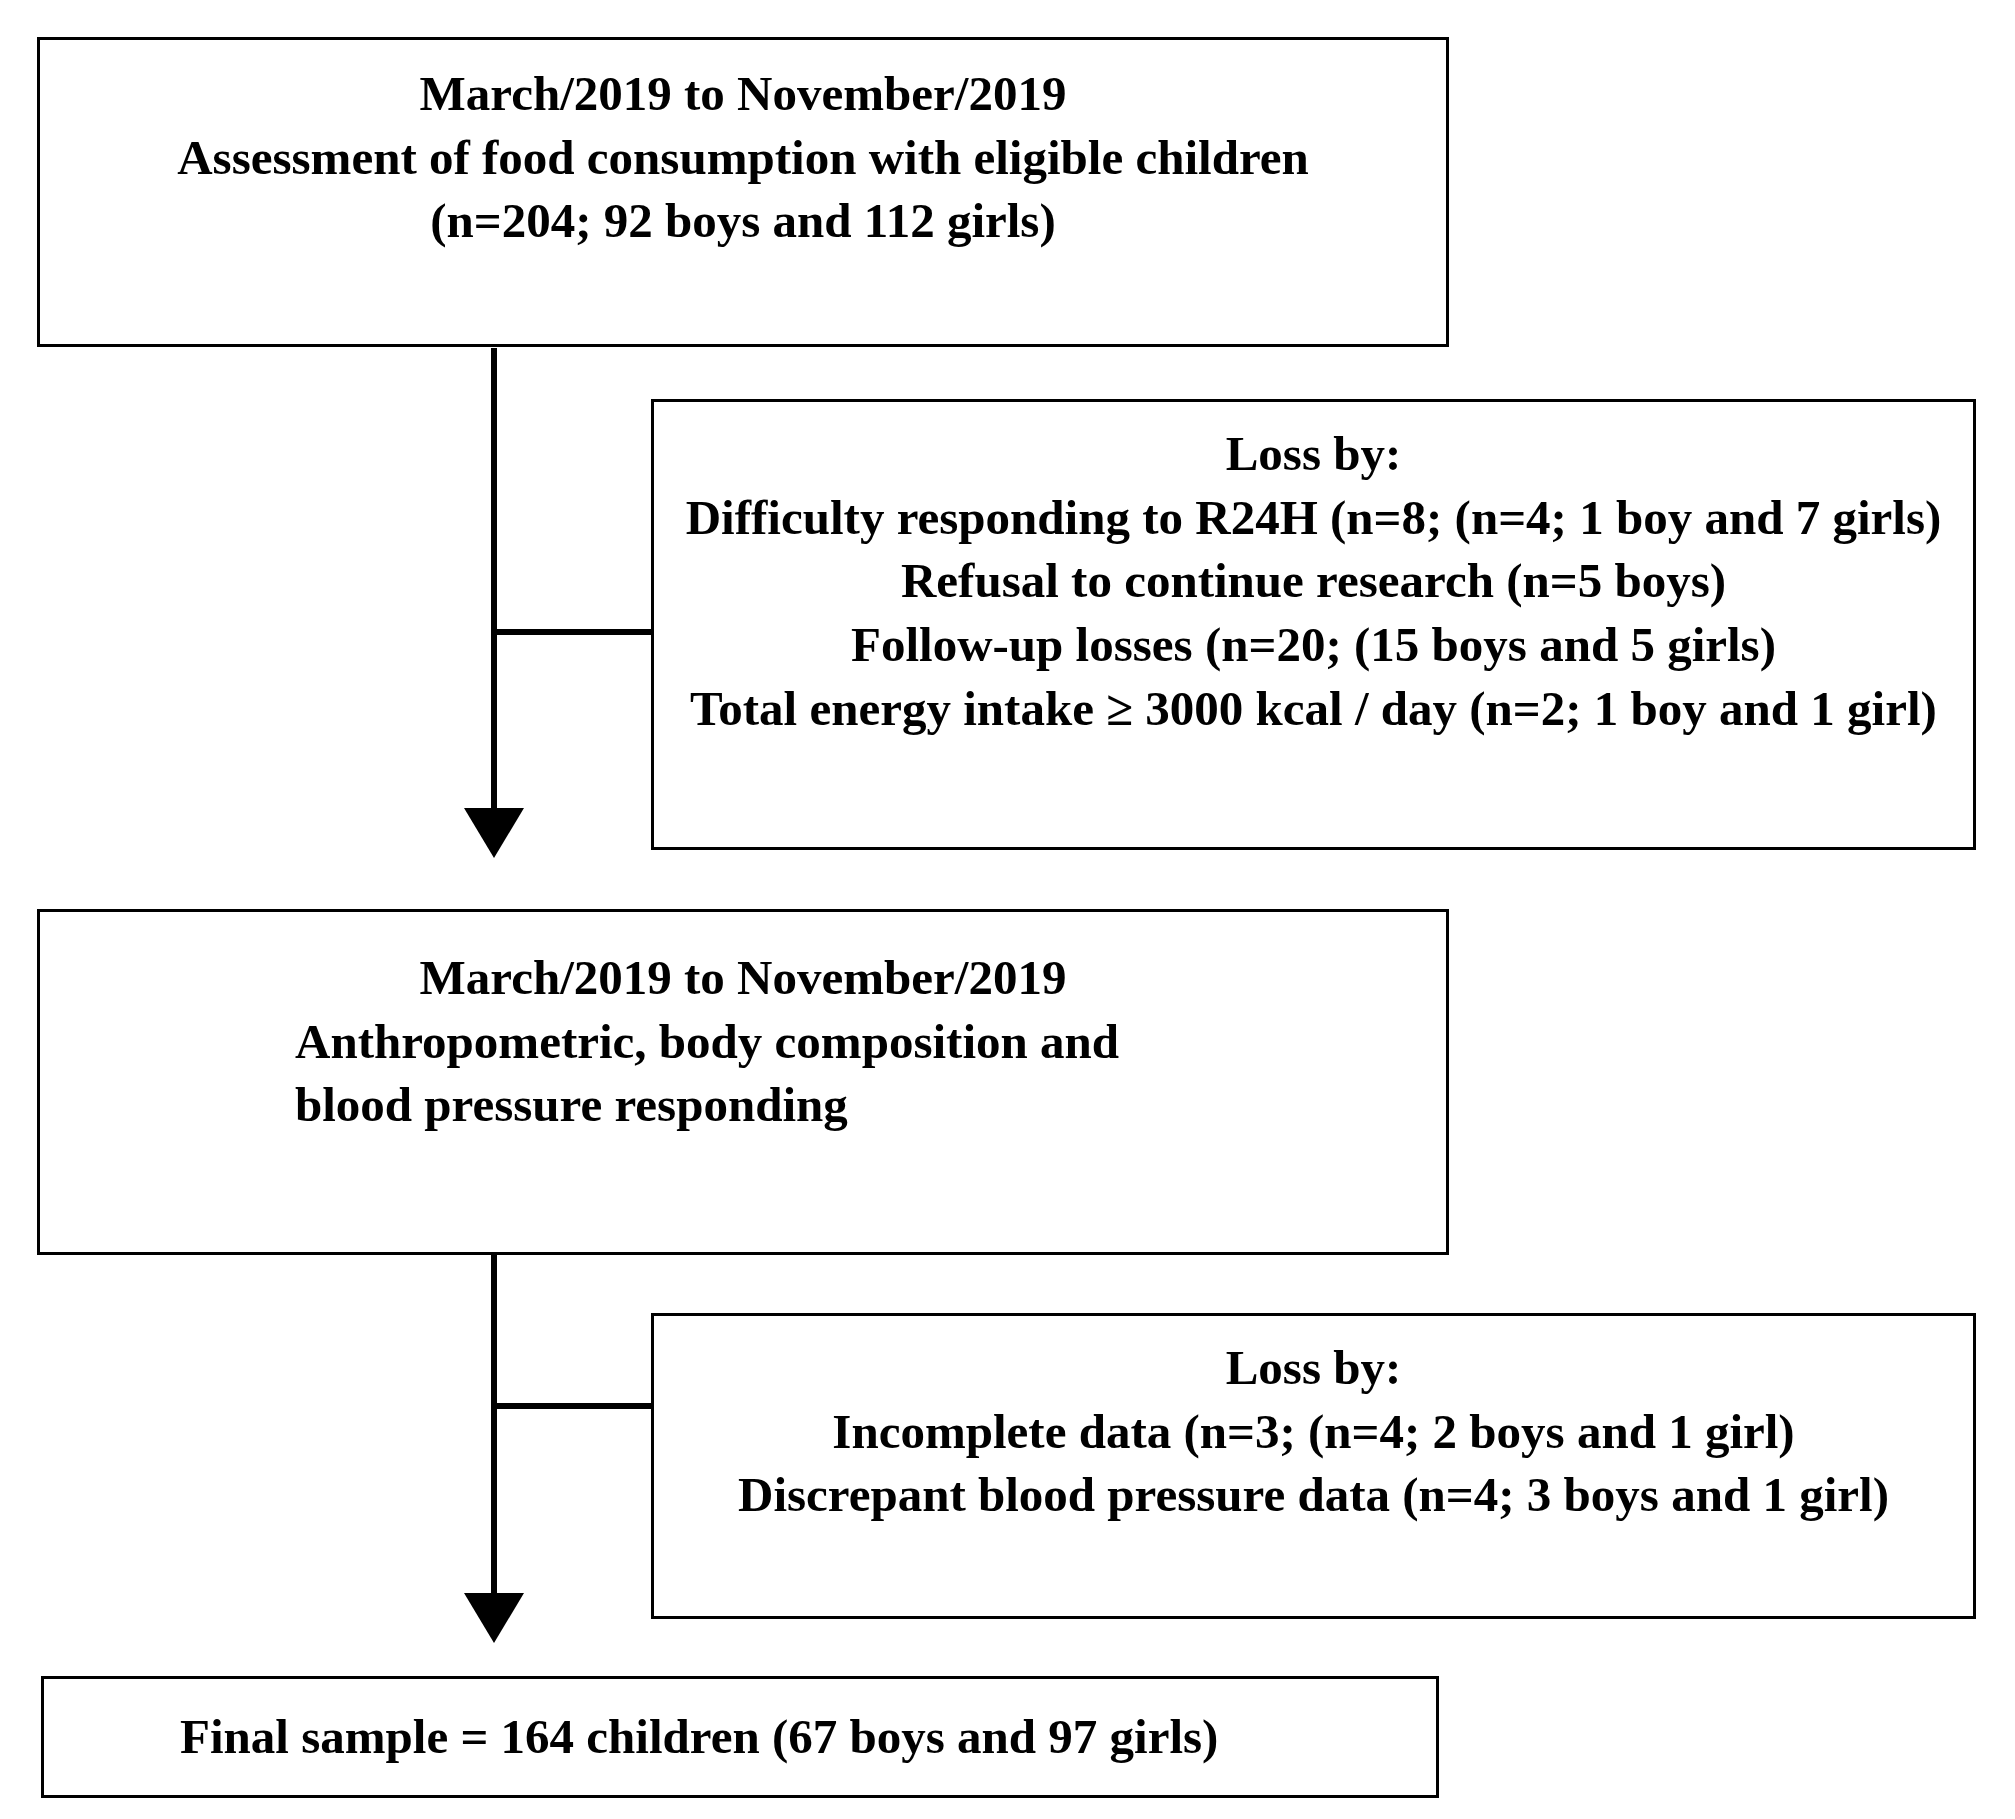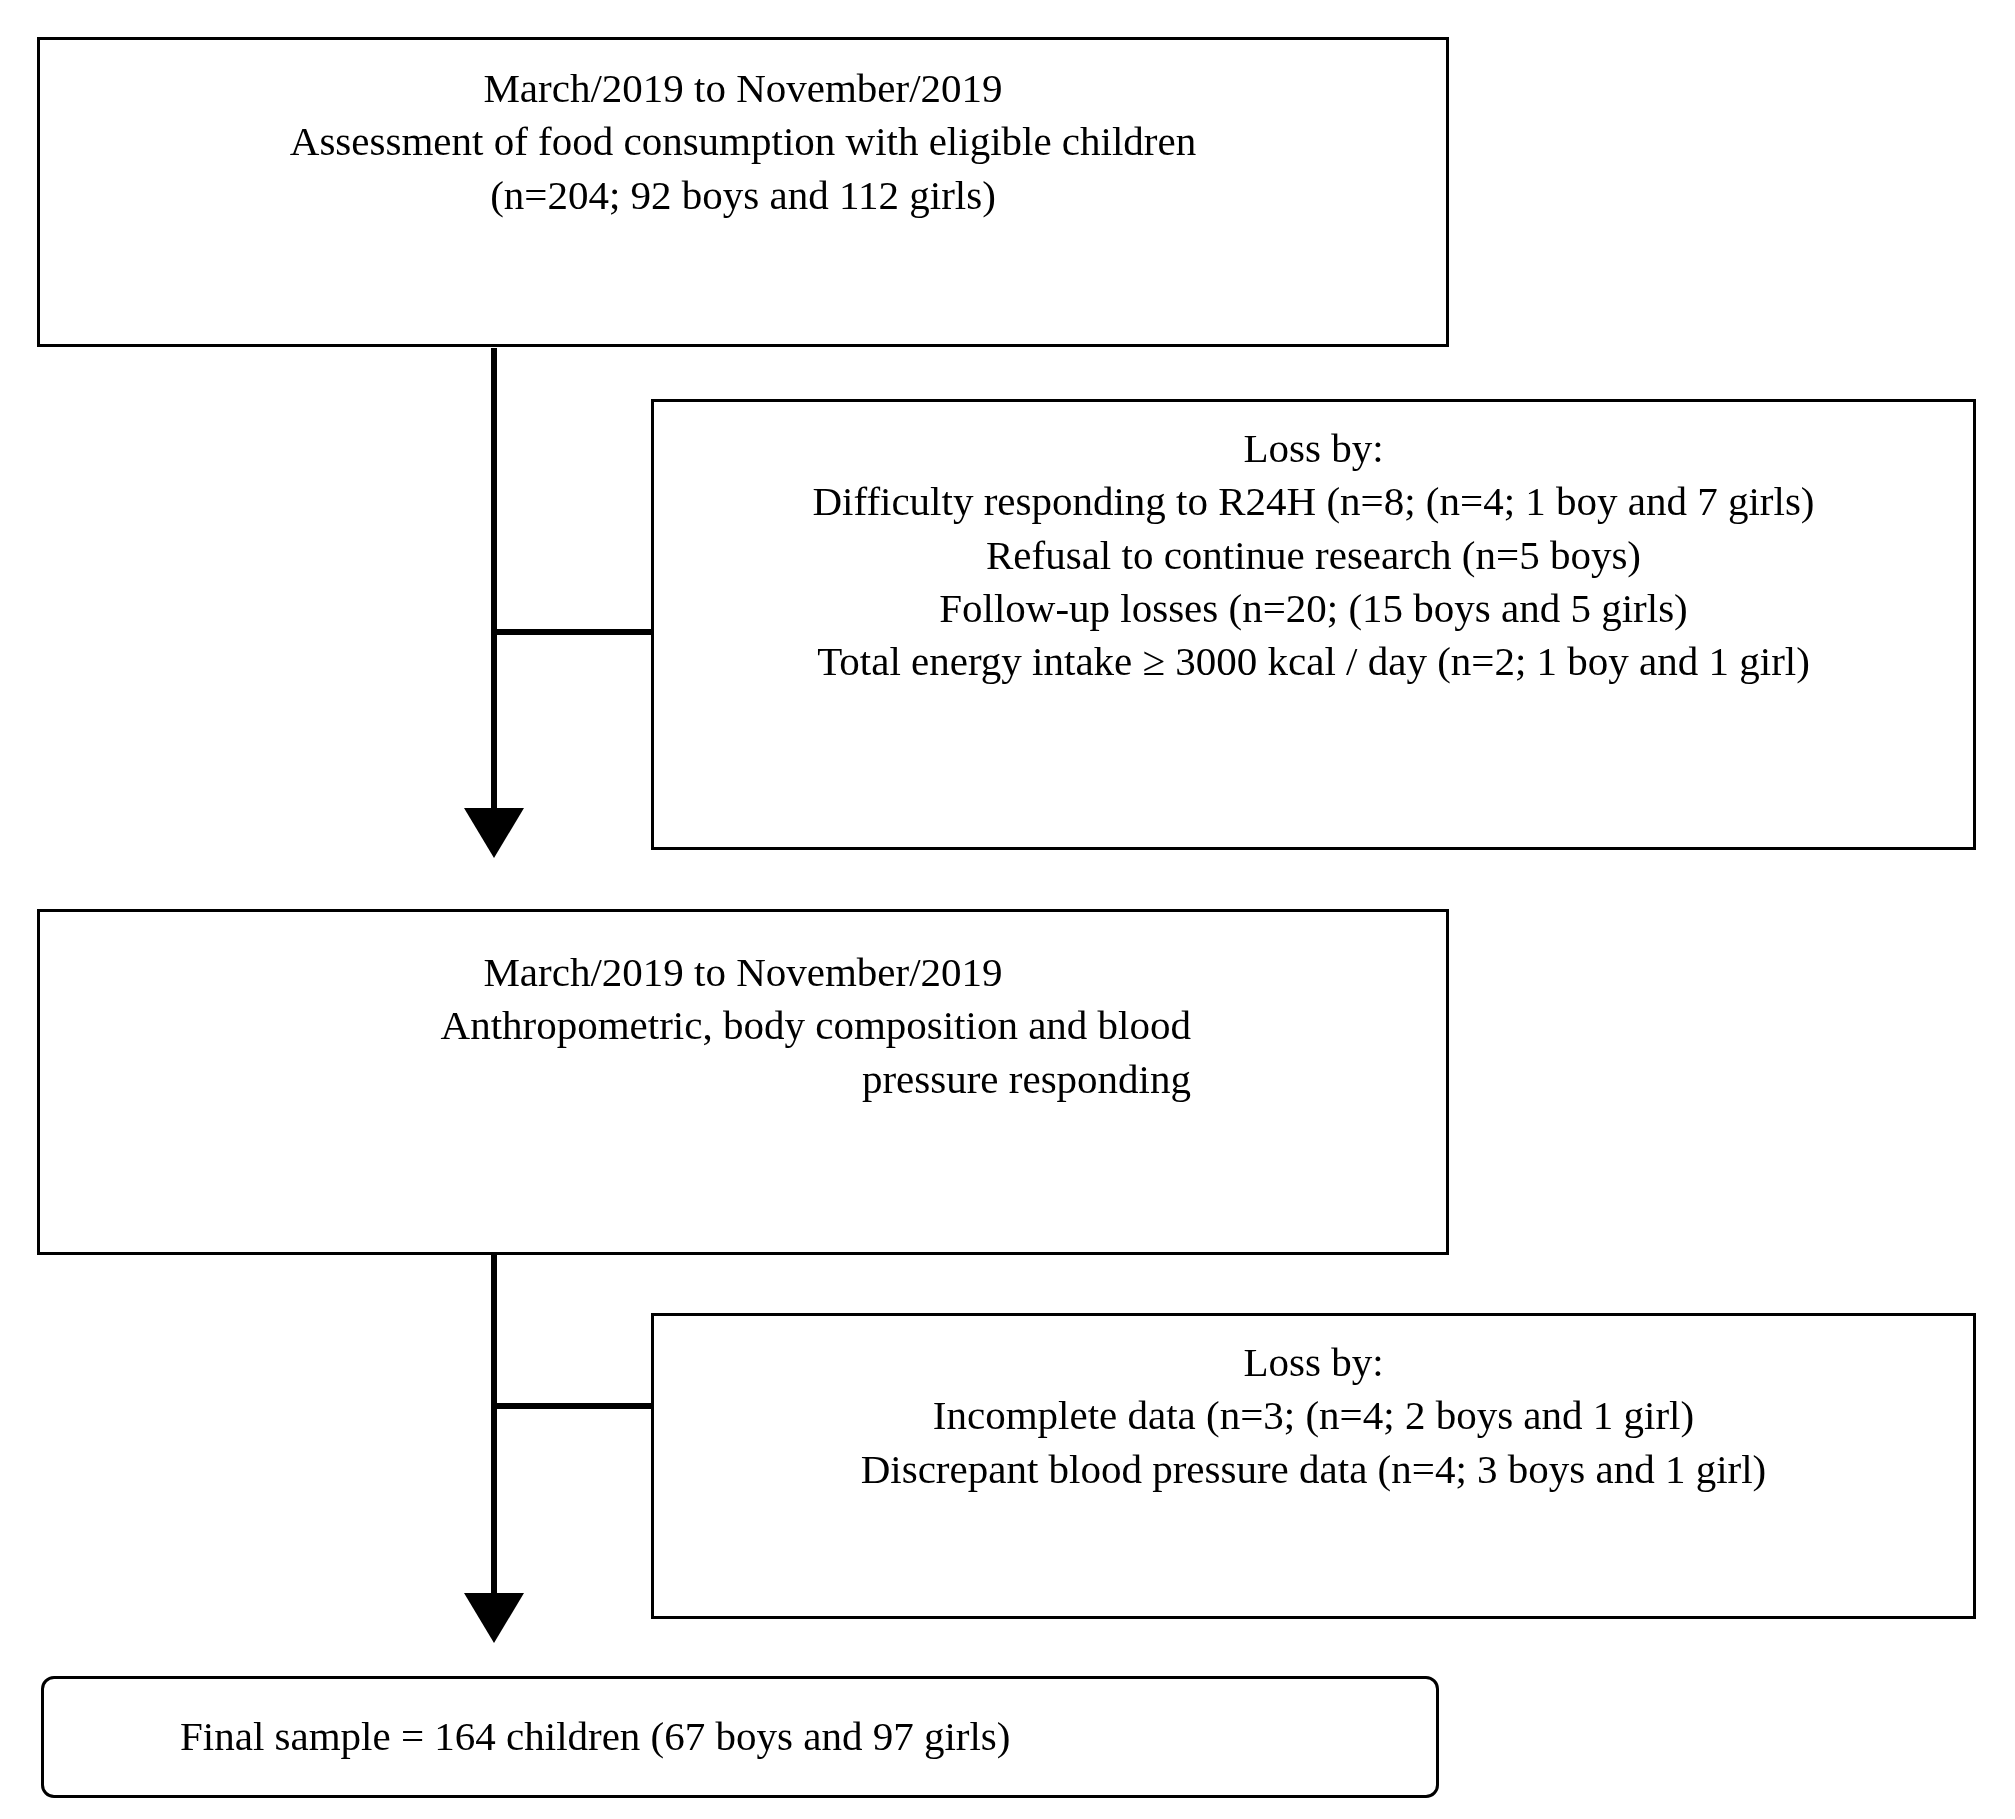--- a/index.html
+++ b/index.html
@@ -22,23 +22,24 @@
 
   .node-box {
     position: absolute;
     box-sizing: border-box;
     border: 3.9px solid #000000;
     background: #ffffff;
     display: flex;
     flex-direction: column;
     align-items: center;
     justify-content: center;
-    text-align: right;
+    text-align: left;
     line-height: 1.30;
-    font-size: 41px;
+    font-size: 49px;
+    font-weight: bold;
   }
 
   .node-box .line {
     display: block;
     white-space: nowrap;
   }
 
   
   #box-eligible {
     left: 37px;
@@ -92,21 +93,20 @@
   
   #box-final {
     left: 41px;
     top: 1676px;
     width: 1398px;
     height: 122px;
     padding: 0 23.4px;
     justify-content: center;
     align-items: flex-start;
     padding-left: 136px;
-    border-radius: 13px;
   }
 
   
   .vline {
     position: absolute;
     width: 5.5px;
     background: #000000;
   }
   .hline {
     position: absolute;

